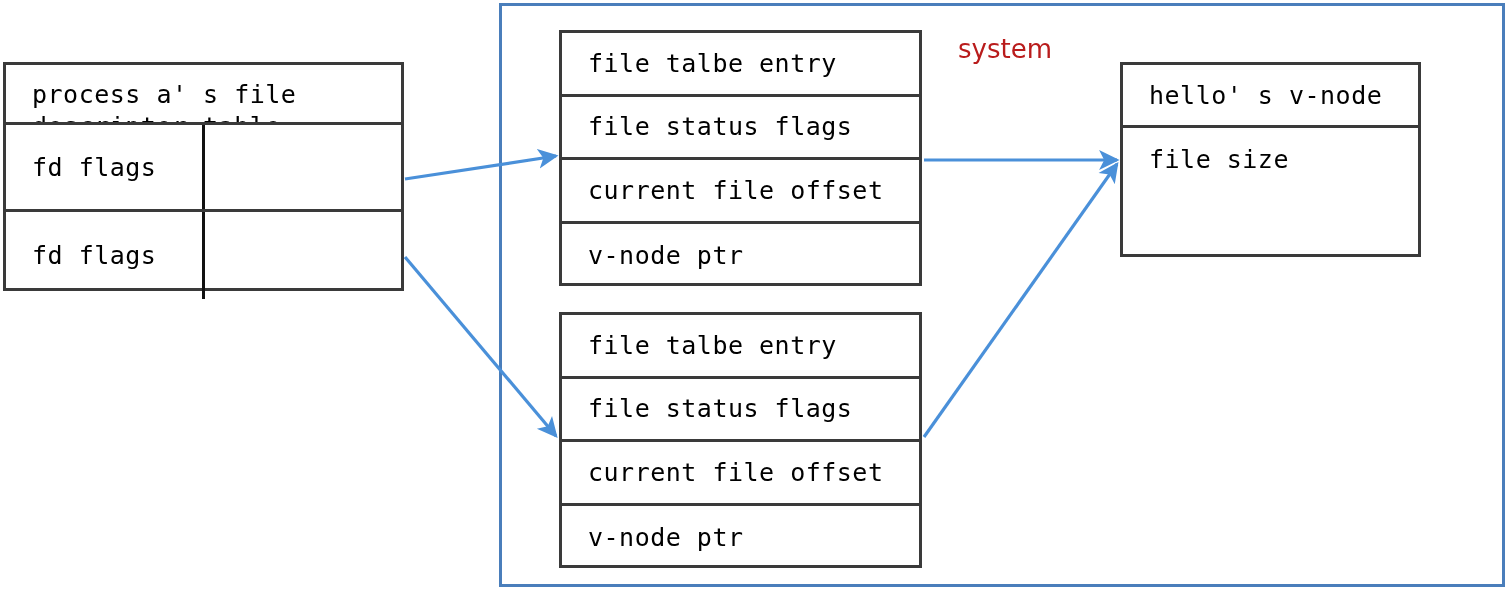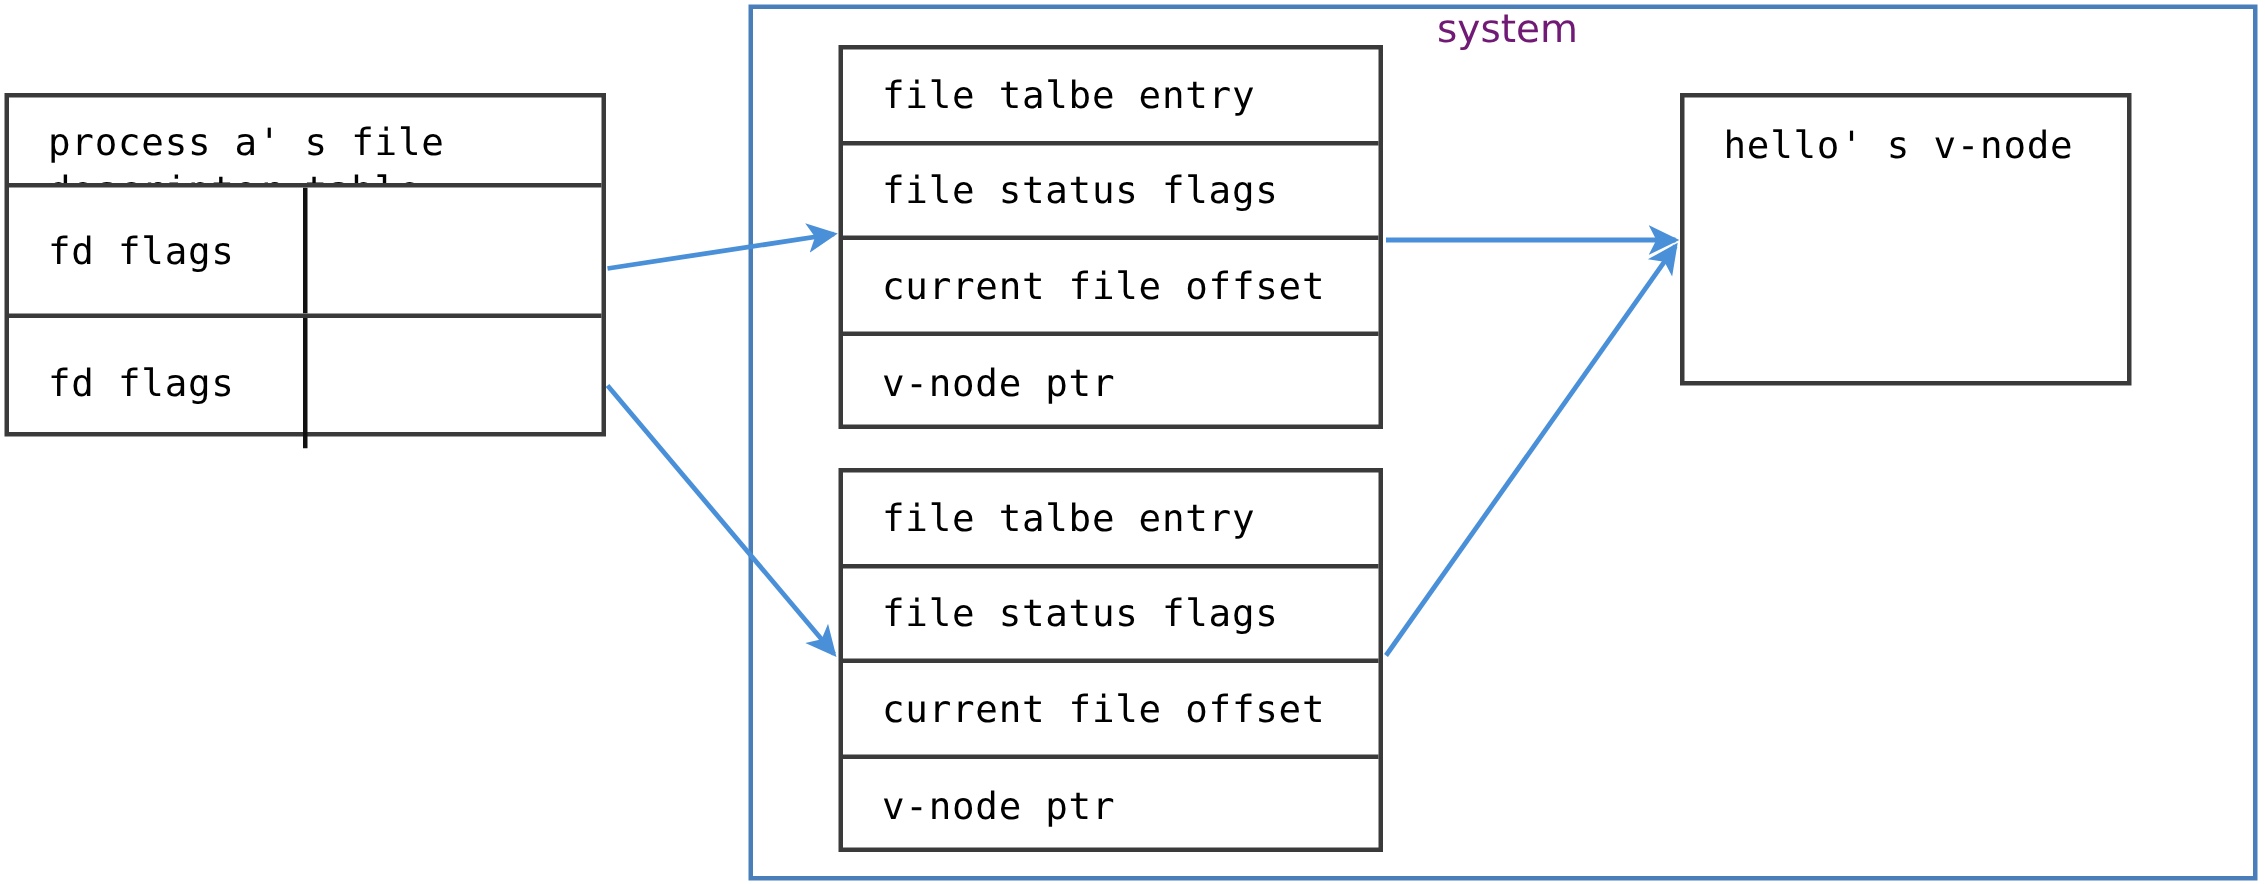--- a/index.html
+++ b/index.html
@@ -26,24 +26,24 @@
     top: 3px;
     width: 1006px;
     height: 584px;
     border: 3px solid #4a7ebb;
     box-sizing: border-box;
     background: transparent;
   }
   .system-label {
     position: absolute;
     left: 958px;
-    top: 5px;
+    top: 34px;
     font-family: "DejaVu Sans", "Liberation Sans", sans-serif;
     font-size: 26px;
-    color: #701a75;
+    color: #b91c1c;
     letter-spacing: 0px;
     white-space: nowrap;
   }
 
   
   .tbl {
     position: absolute;
     box-sizing: border-box;
     border: 3px solid #3a3a3a;
     background: #ffffff;
@@ -186,20 +186,23 @@
       <span class="cell-text">current file offset</span>
     </div>
     <div class="row">
       <span class="cell-text">v-node ptr</span>
     </div>
   </div>
 
   <div class="tbl" id="vnode-table">
     <div class="row">
       <span class="cell-text">hello' s v-node</span>
+    </div>
+    <div class="row">
+      <span class="cell-text">file size</span>
     </div>
   </div>
 
   <svg id="arrows" viewBox="0 0 1510 589" xmlns="http://www.w3.org/2000/svg">
     <defs>
       <marker id="ah" markerWidth="7" markerHeight="7" refX="5.6" refY="3.5" orient="auto" markerUnits="strokeWidth">
         <path d="M0,0.4 L6.4,3.5 L0,6.6 L1.6,3.5 Z" fill="#4a90d9"></path>
       </marker>
     </defs>
     <g id="arrow-paths" stroke="#4a90d9" stroke-width="3.2" fill="none">

